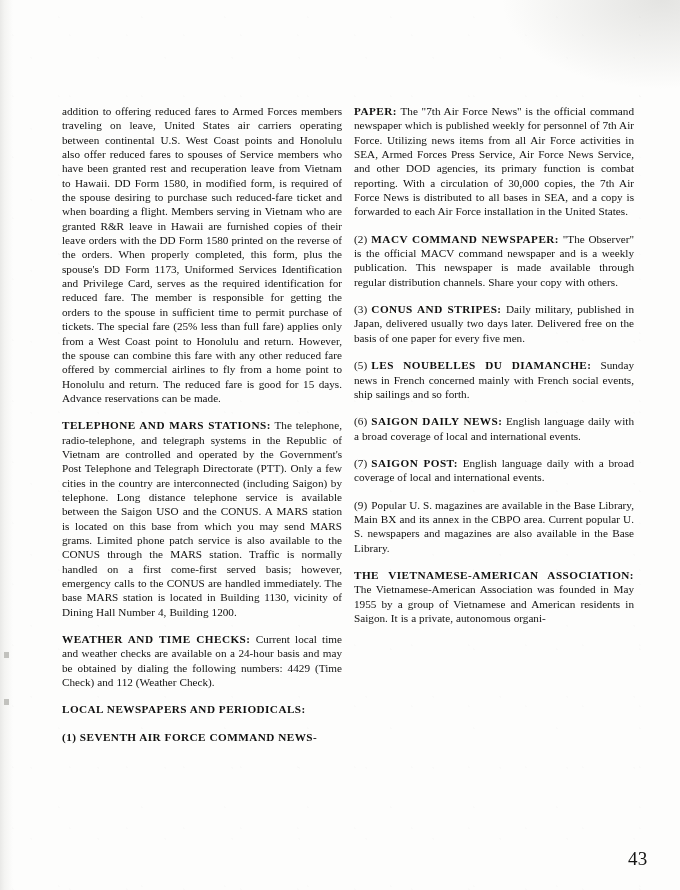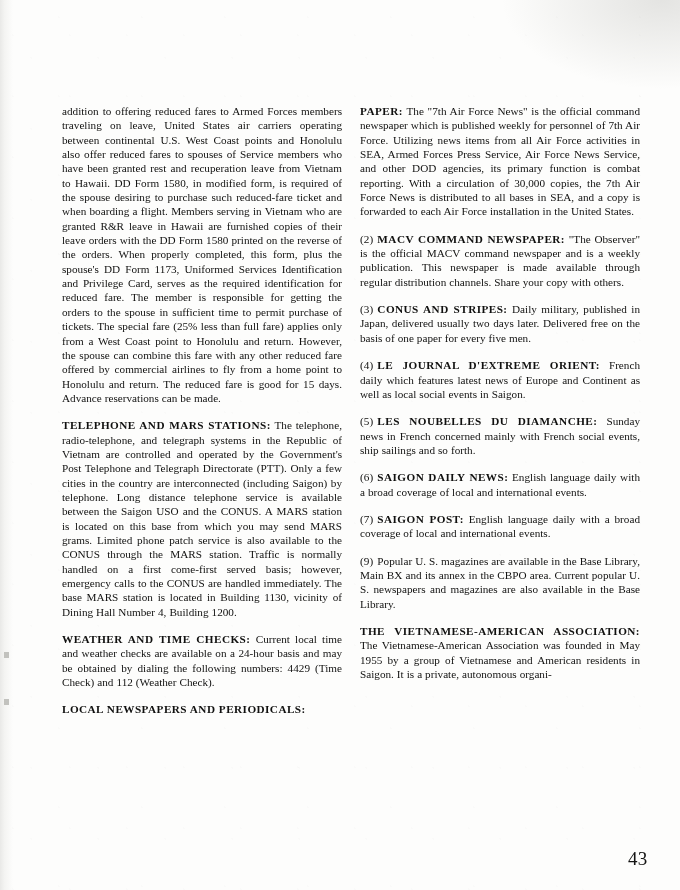--- a/index.html
+++ b/index.html
@@ -53,21 +53,21 @@
   #binding-mark-upper { left: 4px; top: 652px; }
   #binding-mark-lower { left: 4px; top: 699px; }
 
   
   #columns {
     position: absolute;
     left: 62px;
     top: 104px;
     width: 580px;
     display: flex;
-    gap: 18px;
+    gap: 12px;
   }
   .column {
     width: 280px;
   }
   p.para {
     margin: 0 0 13px 0;
     font-size: 11.2px;
     line-height: 14.35px;
     text-align: justify;
     text-align-last: left;
@@ -104,26 +104,26 @@
   <div class="binding-mark" id="binding-mark-upper"></div>
   <div class="binding-mark" id="binding-mark-lower"></div>
 
   <div id="columns">
 
     <div class="column" id="left-column">
         <p class="para"><span>addition to offering reduced fares to Armed Forces members traveling on leave, United States air carriers operating between continental U.S. West Coast points and Honolulu also offer reduced fares to spouses of Service members who have been granted rest and recuperation leave from Vietnam to Hawaii. DD Form 1580, in modified form, is required of the spouse desiring to purchase such reduced-fare ticket and when boarding a flight. Members serving in Vietnam who are granted R&amp;R leave in Hawaii are furnished copies of their leave orders with the DD Form 1580 printed on the reverse of the orders. When properly completed, this form, plus the spouse's DD Form 1173, Uniformed Services Identification and Privilege Card, serves as the required identification for reduced fare. The member is responsible for getting the orders to the spouse in sufficient time to permit purchase of tickets. The special fare (25% less than full fare) applies only from a West Coast point to Honolulu and return. However, the spouse can combine this fare with any other reduced fare offered by commercial airlines to fly from a home point to Honolulu and return. The reduced fare is good for 15 days. Advance reservations can be made.</span></p>
         <p class="para"><span class="lead">TELEPHONE AND MARS STATIONS:</span><span>  The telephone, radio-telephone, and telegraph systems in the Republic of Vietnam are controlled and operated by the Government's Post Telephone and Telegraph Directorate (PTT). Only a few cities in the country are interconnected (including Saigon) by telephone. Long distance telephone service is available between the Saigon USO and the CONUS. A MARS station is located on this base from which you may send MARS grams. Limited phone patch service is also available to the CONUS through the MARS station. Traffic is normally handled on a first come-first served basis; however, emergency calls to the CONUS are handled immediately. The base MARS station is located in Building 1130, vicinity of Dining Hall Number 4, Building 1200.</span></p>
         <p class="para"><span class="lead">WEATHER AND TIME CHECKS:</span><span>  Current local time and weather checks are available on a 24-hour basis and may be obtained by dialing the following numbers: 4429 (Time Check) and 112 (Weather Check).</span></p>
         <p class="para"><span class="lead">LOCAL NEWSPAPERS AND PERIODICALS:</span></p>
+        <p class="para"><span class="lead">(1)   SEVENTH AIR FORCE COMMAND NEWS-</span></p>
       </div>
     <div class="column" id="right-column">
         <p class="para"><span class="lead">PAPER:</span><span>  The "7th Air Force News" is the official command newspaper which is published weekly for personnel of 7th Air Force. Utilizing news items from all Air Force activities in SEA, Armed Forces Press Service, Air Force News Service, and other DOD agencies, its primary function is combat reporting. With a circulation of 30,000 copies, the 7th Air Force News is distributed to all bases in SEA, and a copy is forwarded to each Air Force installation in the United States.</span></p>
         <p class="para"><span class="num">(2)</span><span class="sp"></span><span class="lead">MACV COMMAND NEWSPAPER:</span><span>  "The Observer" is the official MACV command newspaper and is a weekly publication. This newspaper is made available through regular distribution channels. Share your copy with others.</span></p>
         <p class="para"><span class="num">(3)</span><span class="sp"></span><span class="lead">CONUS AND STRIPES:</span><span>  Daily military, published in Japan, delivered usually two days later. Delivered free on the basis of one paper for every five men.</span></p>
-        <p class="para"><span class="num">(4)</span><span class="sp"></span><span class="lead">LE JOURNAL D'EXTREME ORIENT:</span><span>  French daily which features latest news of Europe and Continent as well as local social events in Saigon.</span></p>
         <p class="para"><span class="num">(5)</span><span class="sp"></span><span class="lead">LES NOUBELLES DU DIAMANCHE:</span><span>  Sunday news in French concerned mainly with French social events, ship sailings and so forth.</span></p>
         <p class="para"><span class="num">(6)</span><span class="sp"></span><span class="lead">SAIGON DAILY NEWS:</span><span>  English language daily with a broad coverage of local and international events.</span></p>
         <p class="para"><span class="num">(7)</span><span class="sp"></span><span class="lead">SAIGON POST:</span><span>  English language daily with a broad coverage of local and international events.</span></p>
         <p class="para"><span class="num">(9)</span><span class="sp"></span><span>Popular U. S. magazines are available in the Base Library, Main BX and its annex in the CBPO area. Current popular U. S. newspapers and magazines are also available in the Base Library.</span></p>
         <p class="para"><span class="lead">THE VIETNAMESE-AMERICAN ASSOCIATION:</span><span>  The Vietnamese-American Association was founded in May 1955 by a group of Vietnamese and American residents in Saigon. It is a private, autonomous organi-</span></p>
       </div>
 
   </div>
 
   <div id="page-number">43</div>

